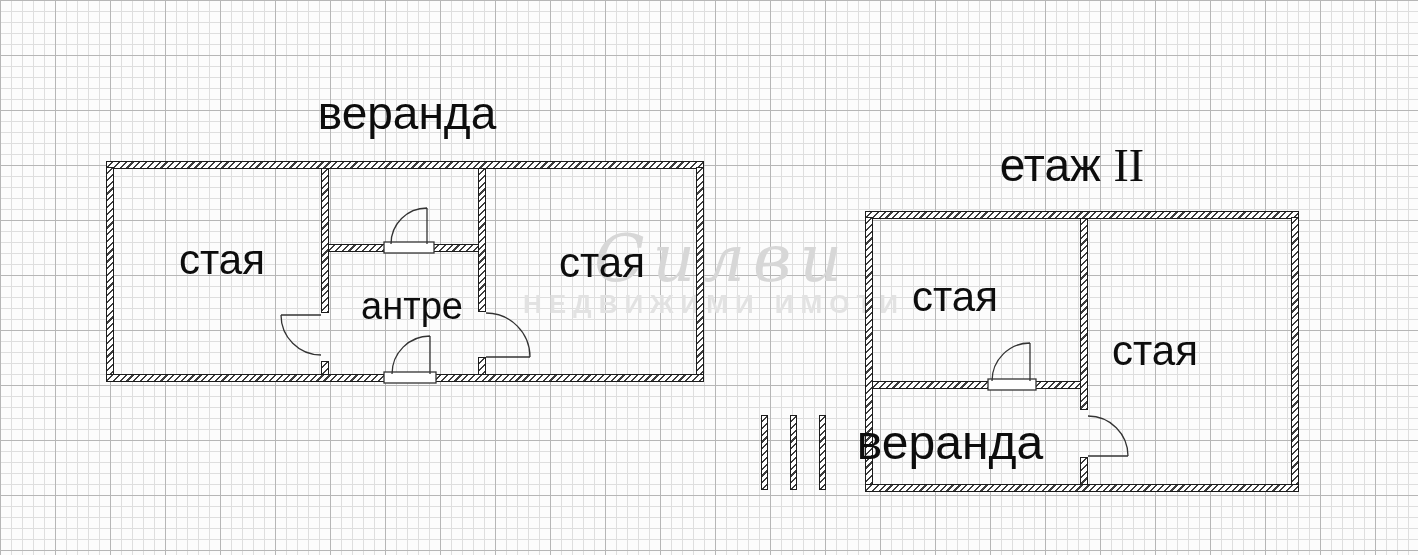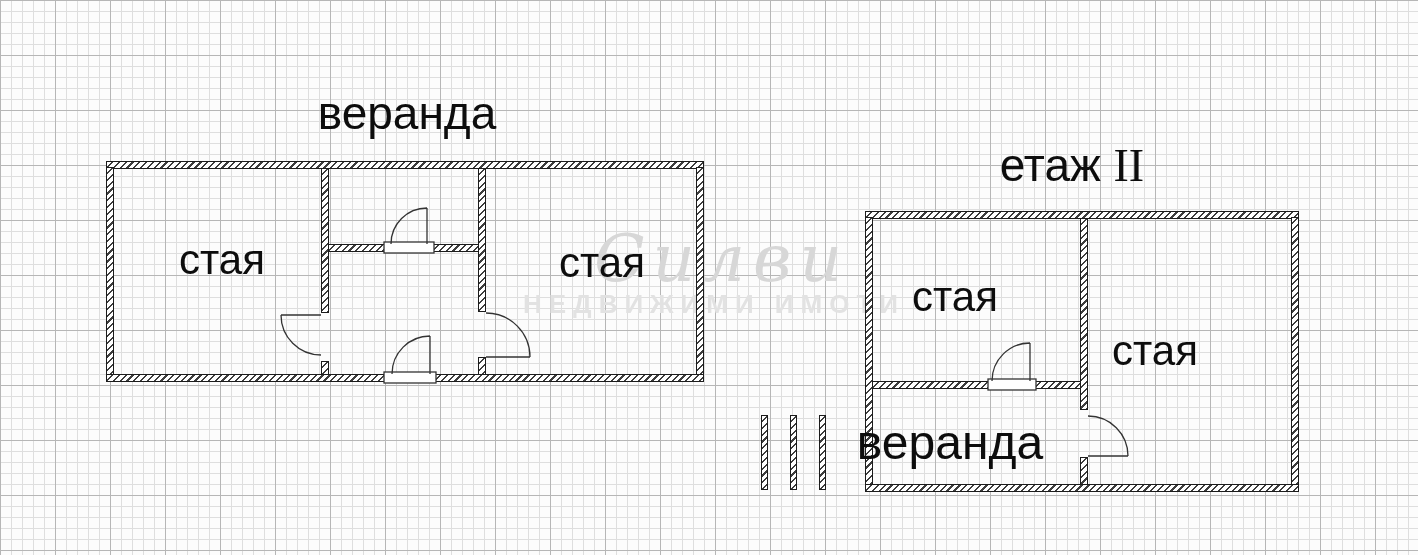--- a/index.html
+++ b/index.html
@@ -84,20 +84,21 @@
   <div class="wall p1-bot-a"></div>
   <div class="wall p1-bot-b"></div>
   <div class="wall p1-wA-top"></div>
   <div class="wall p1-wA-bot"></div>
   <div class="wall p1-wB-top"></div>
   <div class="wall p1-wB-bot"></div>
   <div class="wall p1-wH-l"></div>
   <div class="wall p1-wH-r"></div>
 
   <div class="label" style="left:222px;top:260px;font-size:42px;">стая</div>
+  <div class="label" style="left:412px;top:306px;font-size:38px;">антре</div>
   <div class="label" style="left:602px;top:263px;font-size:42px;">стая</div>
 
   <div class="label plan-title" style="left:1072px;top:165px;">
     <span>етаж</span>
     <span class="t-serif">II</span>
   </div>
 
   <div class="wall p2-top"></div>
   <div class="wall p2-left"></div>
   <div class="wall p2-right"></div>

